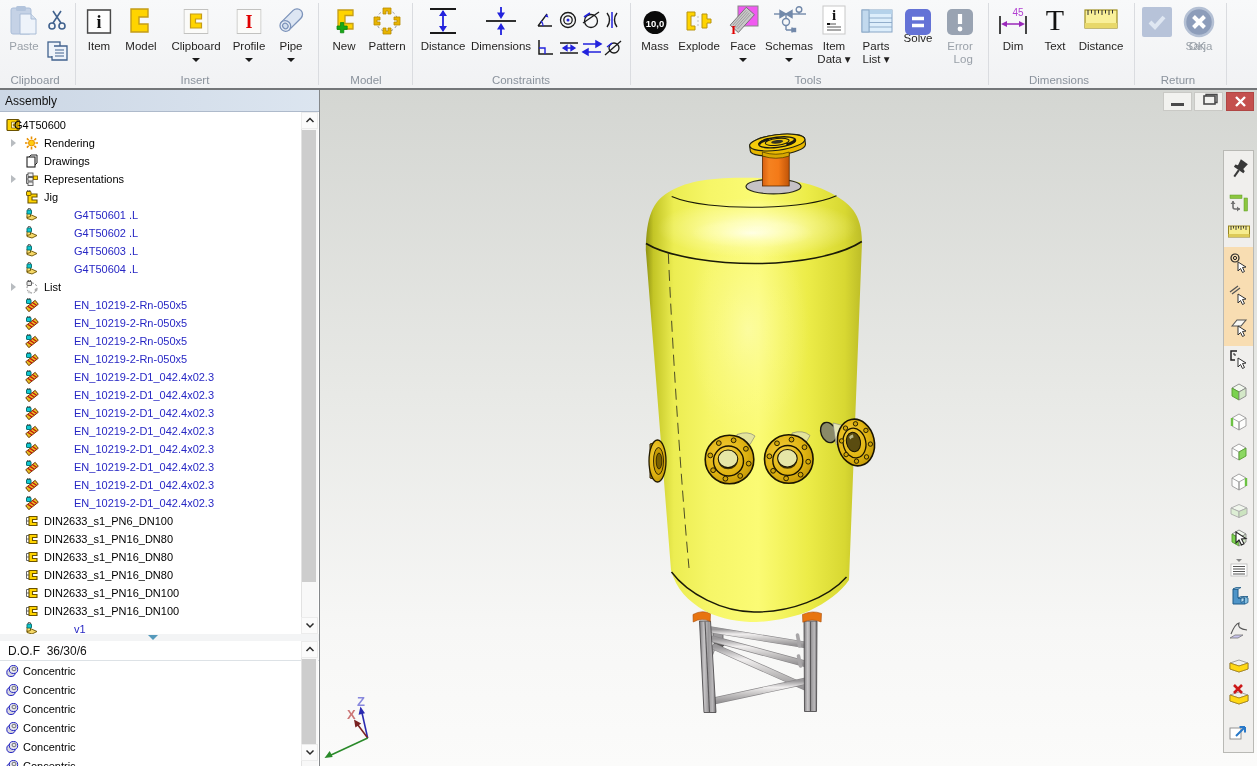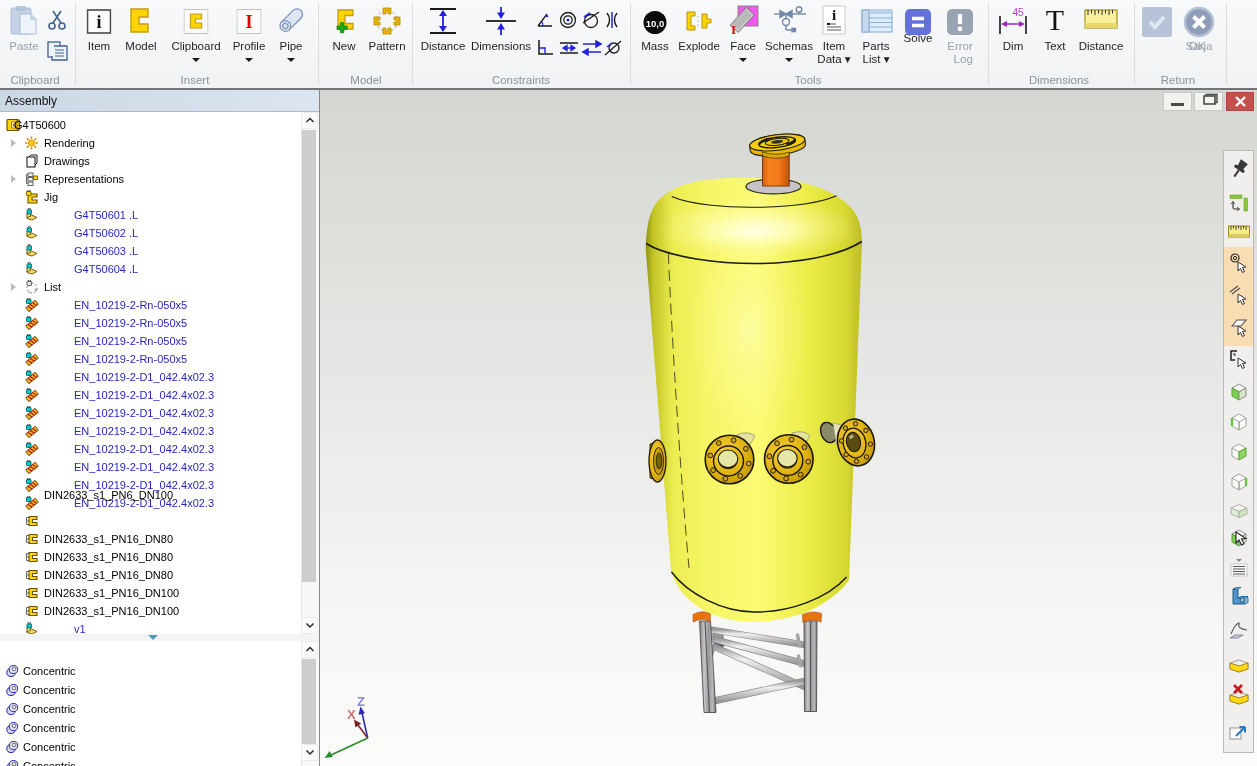--- a/index.html
+++ b/index.html
@@ -446,21 +446,21 @@
             <path d="M4.5 5.5 l1.6 5 M7.5 5.5 l1.6 5 M10.5 5.5 l1.6 5" stroke="#c41414" stroke-width="1.3"></path>
           </g>
           <rect x="2.5" y="1.5" width="4.5" height="4" rx="0.5" fill="#10c8d0" stroke="#066" stroke-width="0.9"></rect>
           <path d="M3.5 1.5 v-0.4 a1.3 1.3 0 0 1 2.6 0 v0.4" fill="none" stroke="#333" stroke-width="0.9"></path>
         </svg></div>
   <div class="trow blue" style="left:44px; top:404px; line-height:18px">EN_10219-2-D1_042.4x02.3</div>
   <div class="ticon" style="left:24px; top:424px"><svg width="15" height="14" viewBox="0 0 15 14">
           <path d="M5 2.5 h8 v3 h-4.5 v3 h4.5 v3 h-8 z" fill="#ffd400" stroke="#6b5200" stroke-width="1.1"></path>
           <path d="M2.5 3.5 h2.5 M2.5 7 h2.5 M2.5 10.5 h2.5 M2.5 3.5 v7" fill="none" stroke="#555" stroke-width="0.9"></path>
         </svg></div>
-  <div class="trow" style="left:44px; top:396px; line-height:18px">DIN2633_s1_PN6_DN100</div>
+  <div class="trow" style="left:44px; top:422px; line-height:18px">DIN2633_s1_PN6_DN100</div>
   <div class="ticon" style="left:24px; top:442px"><svg width="15" height="14" viewBox="0 0 15 14">
           <path d="M5 2.5 h8 v3 h-4.5 v3 h4.5 v3 h-8 z" fill="#ffd400" stroke="#6b5200" stroke-width="1.1"></path>
           <path d="M2.5 3.5 h2.5 M2.5 7 h2.5 M2.5 10.5 h2.5 M2.5 3.5 v7" fill="none" stroke="#555" stroke-width="0.9"></path>
         </svg></div>
   <div class="trow" style="left:44px; top:440px; line-height:18px">DIN2633_s1_PN16_DN80</div>
   <div class="ticon" style="left:24px; top:460px"><svg width="15" height="14" viewBox="0 0 15 14">
           <path d="M5 2.5 h8 v3 h-4.5 v3 h4.5 v3 h-8 z" fill="#ffd400" stroke="#6b5200" stroke-width="1.1"></path>
           <path d="M2.5 3.5 h2.5 M2.5 7 h2.5 M2.5 10.5 h2.5 M2.5 3.5 v7" fill="none" stroke="#555" stroke-width="0.9"></path>
         </svg></div>
   <div class="trow" style="left:44px; top:458px; line-height:18px">DIN2633_s1_PN16_DN80</div>
@@ -490,20 +490,21 @@
   <div class="sbbtn" style="left:301px; top:22px"><svg width="14" height="14" viewBox="0 0 14 14">
           <path d="M3.5 9 L7 5.5 L10.5 9" fill="none" stroke="#2b2b2b" stroke-width="1.5"></path>
         </svg></div>
   <div class="sbthumb" style="left:302px; top:40px; height:452px"></div>
   <div class="sbbtn" style="left:301px; top:527px"><svg width="14" height="14" viewBox="0 0 14 14">
           <path d="M3.5 5.5 L7 9 L10.5 5.5" fill="none" stroke="#2b2b2b" stroke-width="1.5"></path>
         </svg></div>
   <div class="abs" style="left:0; top:544px; width:319px; height:7px; background:#f3f4f5">
         <div style="position:absolute; left:148px; top:1px; width:0; height:0; border-left:5px solid transparent; border-right:5px solid transparent; border-top:5px solid #5599bb"></div>
       </div>
+  <div class="abs" style="left:0; top:551px; width:319px; height:20px; background:#fff; font-size:12px; color:#111; padding:3px 0 0 8px; border-bottom:1px solid #dde2e6">D.O.F&nbsp; 36/30/6</div>
   <div class="ticon" style="left:5px; top:574px"><svg width="15" height="14" viewBox="0 0 15 14">
           <ellipse cx="6" cy="8.5" rx="4.2" ry="4" fill="#d8d8e0" stroke="#2020c0" stroke-width="1"></ellipse>
           <ellipse cx="8.5" cy="5.5" rx="4.2" ry="4" fill="#e8e8ee" stroke="#2020c0" stroke-width="1"></ellipse>
           <ellipse cx="9" cy="5" rx="2" ry="1.8" fill="none" stroke="#555" stroke-width="0.8"></ellipse>
         </svg></div>
   <div class="trow" style="left:23px; top:572px; line-height:18px">Concentric</div>
   <div class="ticon" style="left:5px; top:593px"><svg width="15" height="14" viewBox="0 0 15 14">
           <ellipse cx="6" cy="8.5" rx="4.2" ry="4" fill="#d8d8e0" stroke="#2020c0" stroke-width="1"></ellipse>
           <ellipse cx="8.5" cy="5.5" rx="4.2" ry="4" fill="#e8e8ee" stroke="#2020c0" stroke-width="1"></ellipse>
           <ellipse cx="9" cy="5" rx="2" ry="1.8" fill="none" stroke="#555" stroke-width="0.8"></ellipse>

